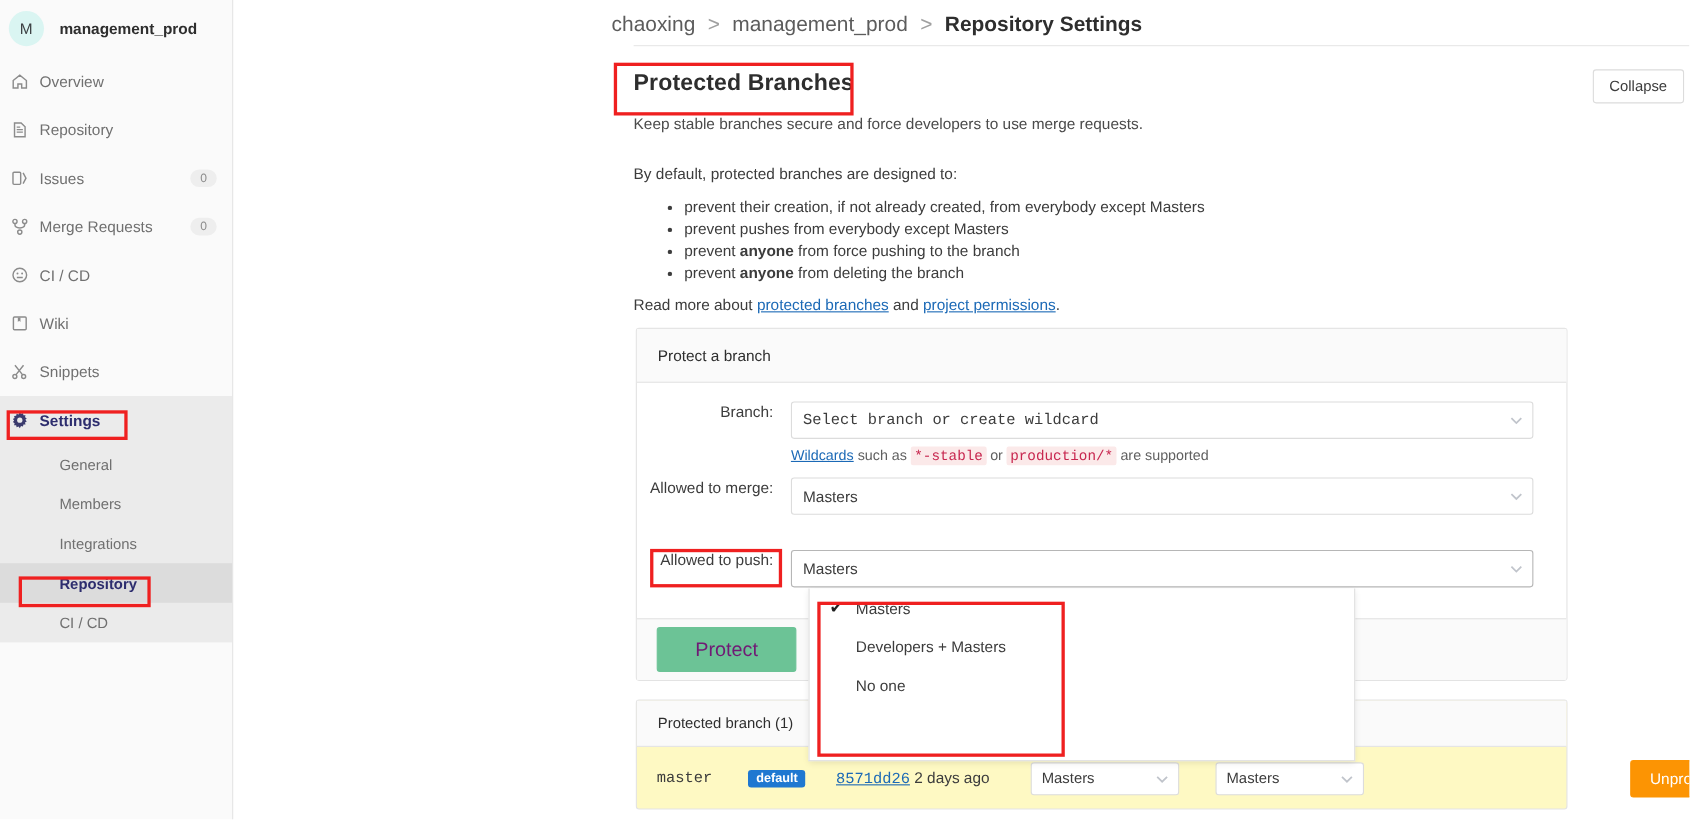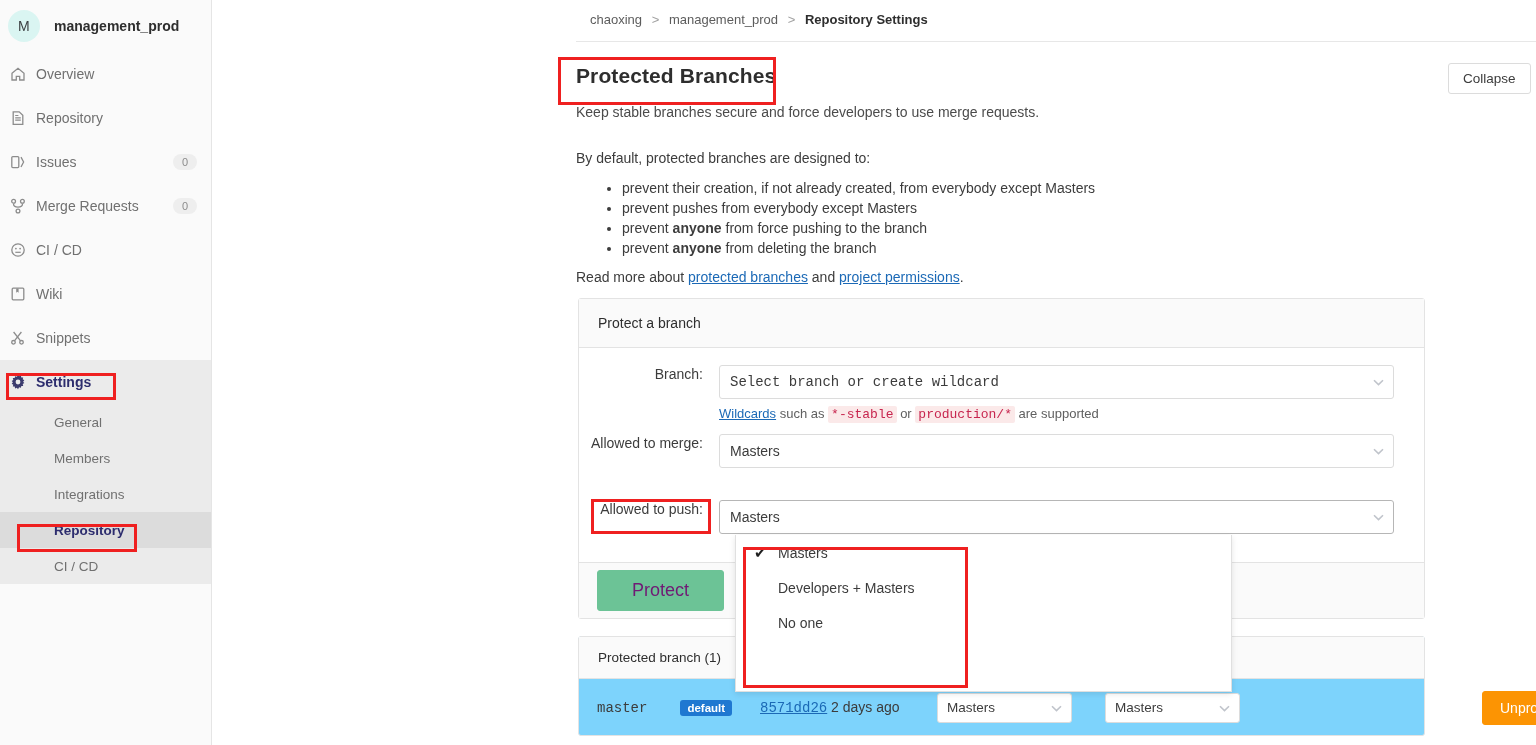--- a/index.html
+++ b/index.html
@@ -68,22 +68,22 @@
   }
 
   
   .main {
     position: absolute; left: 213px; top: 0;
     width: 1323px; height: 745px;
     background: #fff;
     overflow: hidden;
   }
   .breadcrumb {
-    position: absolute; left: 377px; top: 12px;
-    font-size: 13px; color: #5c5c5c;
+    position: absolute; left: 343px; top: 12px;
+    font-size: 19px; color: #5c5c5c;
   }
   .breadcrumb a { color: #5c5c5c; text-decoration: none; }
   .breadcrumb .sep { color: #a0a0a0; margin: 0 6px; }
   .breadcrumb .cur { color: #2e2e2e; font-weight: bold; }
   .hr-top {
     position: absolute; left: 363px; top: 41px;
     width: 960px; height: 1px; background: #e7e7e7;
   }
 
   .page-title {
@@ -173,21 +173,21 @@
     background: #6cc396; color: #701a75;
     border: 1px solid #6cc396; border-radius: 3px;
     padding: 9px 34px; font-size: 18px; cursor: pointer;
   }
 
   
   .tpanel {
     position: absolute; left: 365px; top: 636px;
     width: 847px; height: 100px;
     border: 1px solid #e3e3e3; border-radius: 3px;
-    background: #7dd3fc;
+    background: #fef9c3;
   }
   .tpanel-head {
     height: 42px; background: #fafafa;
     border-bottom: 1px solid #e3e3e3;
     display: flex; align-items: center; padding-left: 19px;
     font-size: 13.5px; color: #2e2e2e;
   }
   .trow {
     position: relative; height: 57px;
     display: flex; align-items: center;

